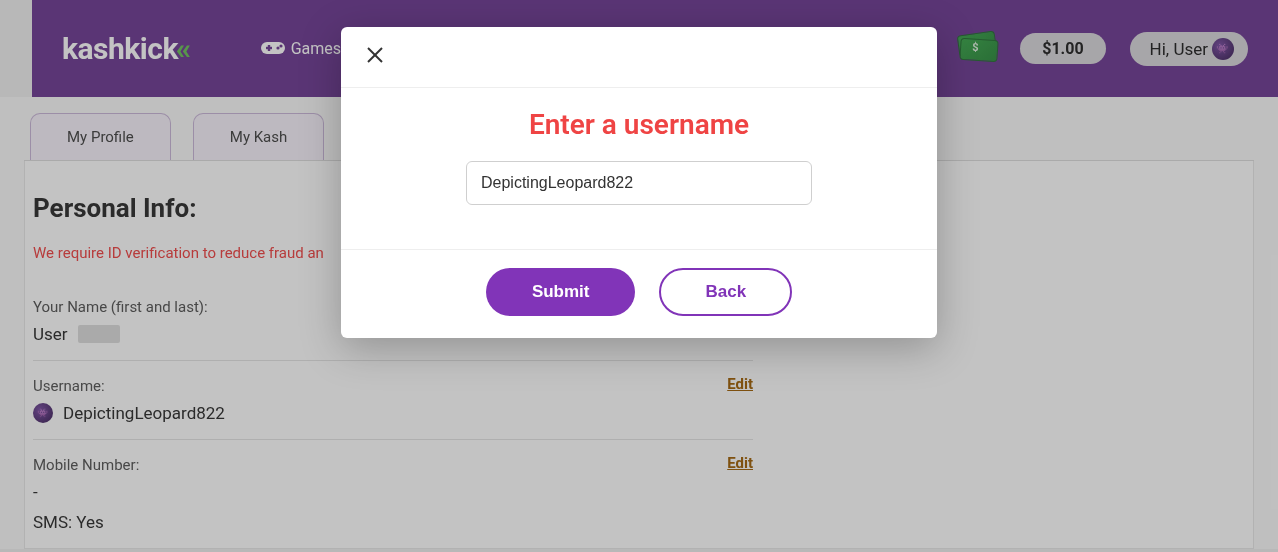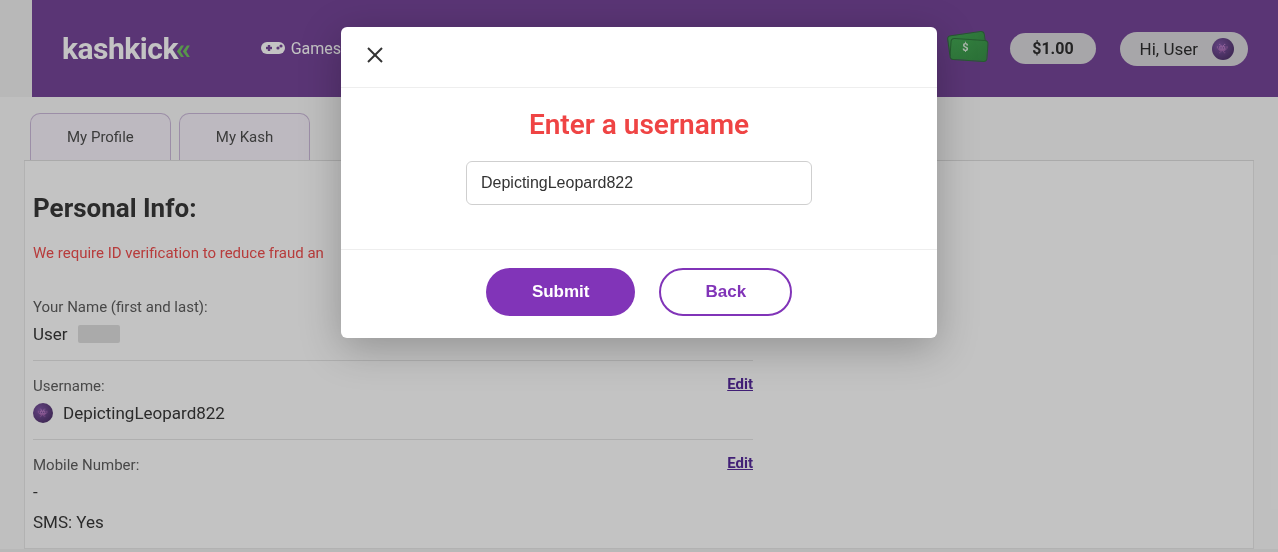--- a/index.html
+++ b/index.html
@@ -15,39 +15,39 @@
     .nav-icon { color: #fff; font-size: 20px; }
     .topbar-right { display: flex; align-items: center; gap: 24px; }
 
     .cash-stack { width: 38px; height: 32px; position: relative; }
     .cash-stack .bill { position: absolute; width: 38px; height: 22px; border-radius: 4px; background: linear-gradient(135deg, #3aa64b, #2c8a3d); border: 1px solid #256f33; }
     .cash-stack .b1 { top: 0; left: 0; transform: rotate(-8deg); }
     .cash-stack .b2 { top: 6px; left: 2px; transform: rotate(4deg); }
     .cash-stack .dollar { position: absolute; top: 8px; left: 14px; color: #dff0df; font-size: 11px; font-weight: bold; }
 
     .balance-pill { background: #d9d7dc; border-radius: 999px; padding: 6px 22px; font-weight: 700; color: #222; font-size: 16px; }
-    .user-pill { background: #d9d7dc; border-radius: 999px; padding: 6px 14px 6px 20px; display: flex; align-items: center; gap: 14px; font-weight: 400; color: #222; font-size: 17px; }
+    .user-pill { background: #d9d7dc; border-radius: 999px; padding: 6px 14px 6px 20px; display: flex; align-items: center; gap: 4px; font-weight: 400; color: #222; font-size: 17px; }
     .avatar { width: 22px; height: 22px; border-radius: 50%; background: radial-gradient(circle at 35% 35%, #7a4ea3, #3a1f55); display: inline-flex; align-items: center; justify-content: center; color: #caa7ec; font-size: 10px; }
 
     
     .page { padding: 16px 24px 0 24px; background: #fafafa; }
 
-    .tabs { display: flex; gap: 8px; border-bottom: 1px solid #ddd; padding: 0 6px; }
+    .tabs { display: flex; gap: 22px; border-bottom: 1px solid #ddd; padding: 0 6px; }
     .tab { border: 1px solid #c9b6d8; border-bottom: none; border-radius: 10px 10px 0 0; padding: 14px 36px; background: #f7f2fb; color: #444; font-size: 15px; cursor: pointer; }
 
     .panel { background: #fff; border: 1px solid #e8e8e8; padding: 24px 8px 0 8px; border-top: none; }
 
     h2.section-title { font-size: 26px; font-weight: 700; color: #2d2d2d; margin: 8px 0 21px 0; }
     .section-sub { color: #ef4444; font-size: 15px; margin-bottom: 20px; }
 
     .field-block { border-bottom: 1px solid #e4e4e4; padding: 16px 0; width: 720px; position: relative; }
     .field-label { color: #555; font-size: 15px; margin-bottom: 8px; }
     .field-value { color: #2d2d2d; font-size: 17px; display: flex; align-items: center; gap: 10px; }
     .redact { display: inline-block; background: #ddd; width: 42px; height: 18px; border-radius: 2px; }
-    .edit-link { position: absolute; right: 0; top: 14px; color: #4c1d95; font-weight: 700; text-decoration: underline; font-size: 15px; cursor: pointer; margin-left: 36px; }
+    .edit-link { position: absolute; right: 0; top: 14px; color: #a16207; font-weight: 700; text-decoration: underline; font-size: 15px; cursor: pointer; margin-left: 36px; }
     .mini-avatar { width: 20px; height: 20px; border-radius: 50%; background: radial-gradient(circle at 35% 35%, #7a4ea3, #3a1f55); display: inline-flex; align-items: center; justify-content: center; color: #caa7ec; font-size: 9px; }
 
     
     .overlay { position: absolute; left: 0; right: 0; top: 0; bottom: 0; background: rgba(40,40,40,0.28); }
 
     
     .modal { position: absolute; top: 27px; left: 50%; transform: translateX(-50%); width: 596px; background: #fff; border-radius: 6px; box-shadow: 0 10px 40px rgba(0,0,0,0.25); overflow: hidden; }
     .modal-head { display: flex; align-items: center; justify-content: space-between; padding: 18px 24px; border-bottom: 1px solid #eee; }
     .modal-title { font-size: 24px; font-weight: 400; color: #333; }
     .close-x { font-size: 22px; color: #444; cursor: pointer; background: none; border: none; line-height: 1; }

